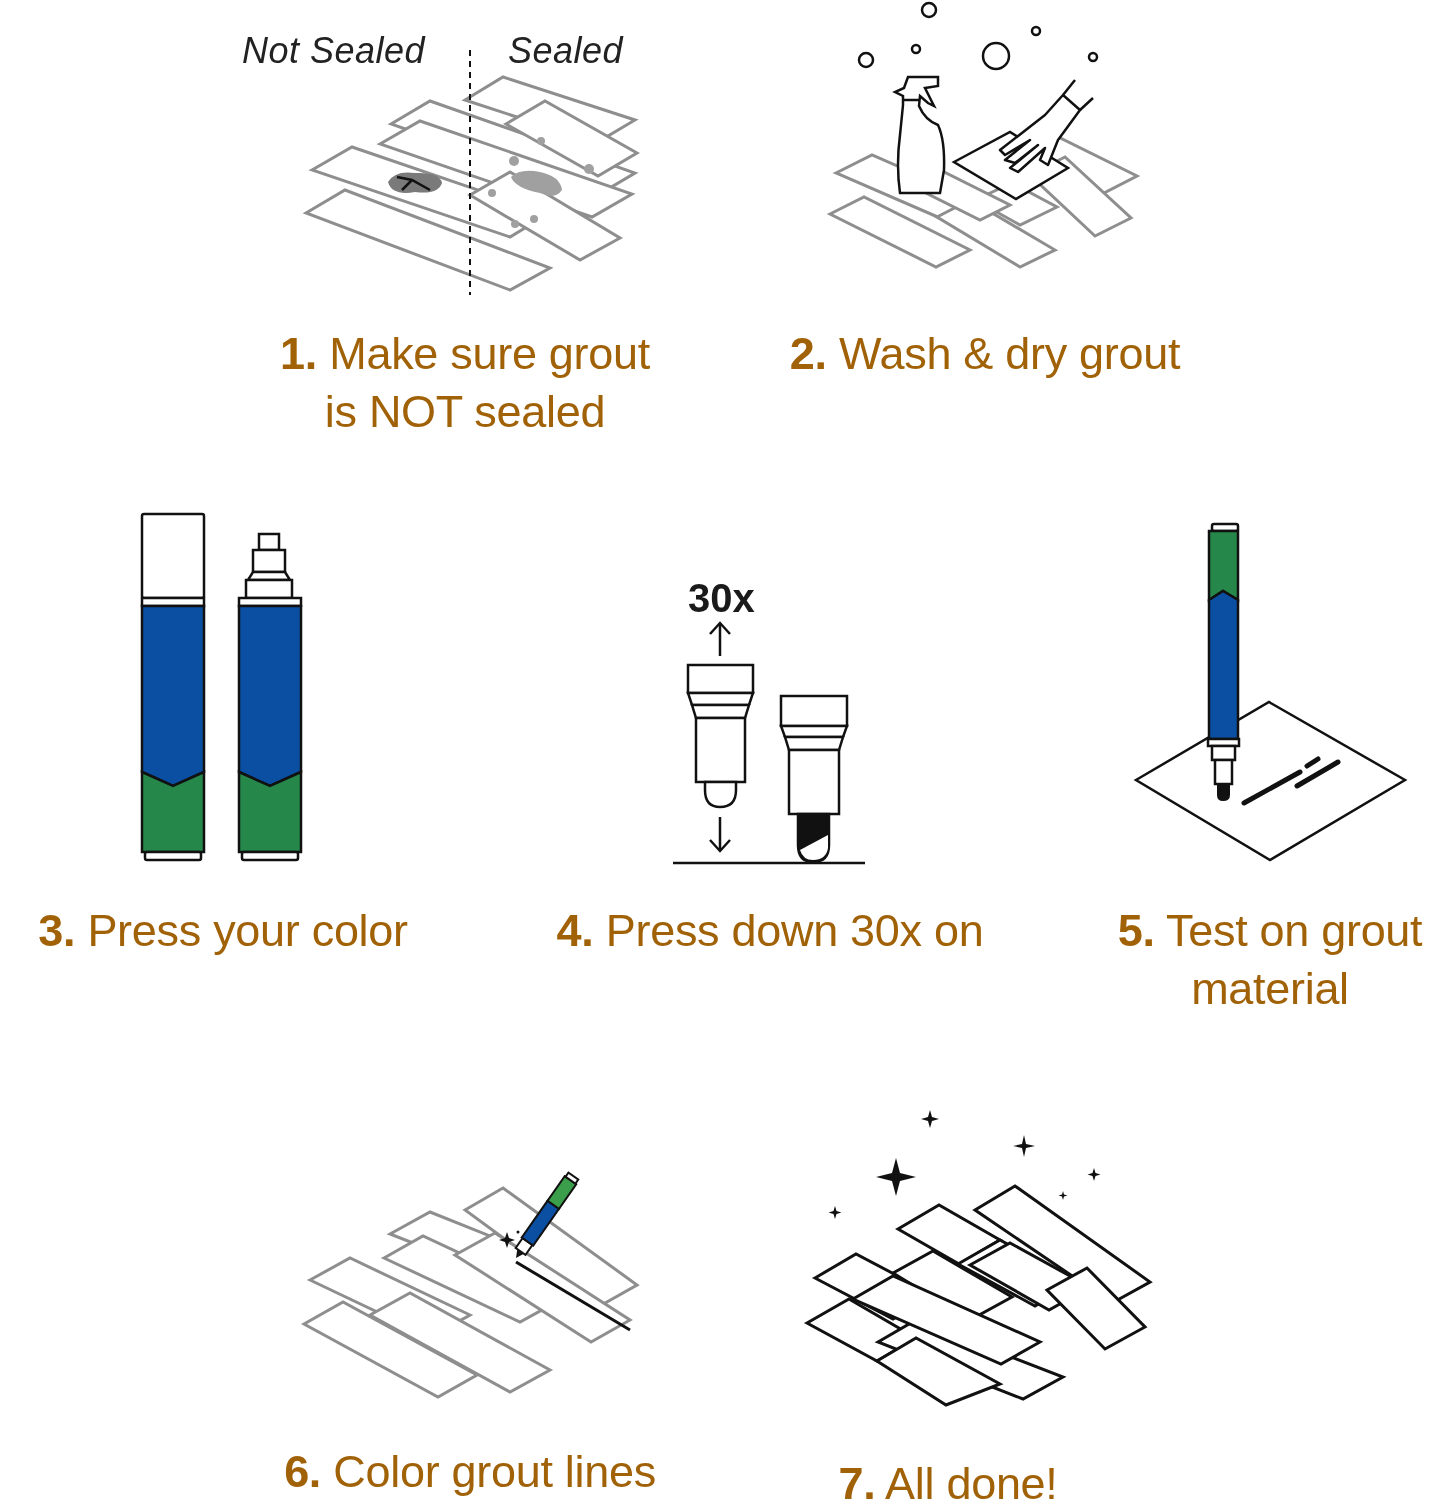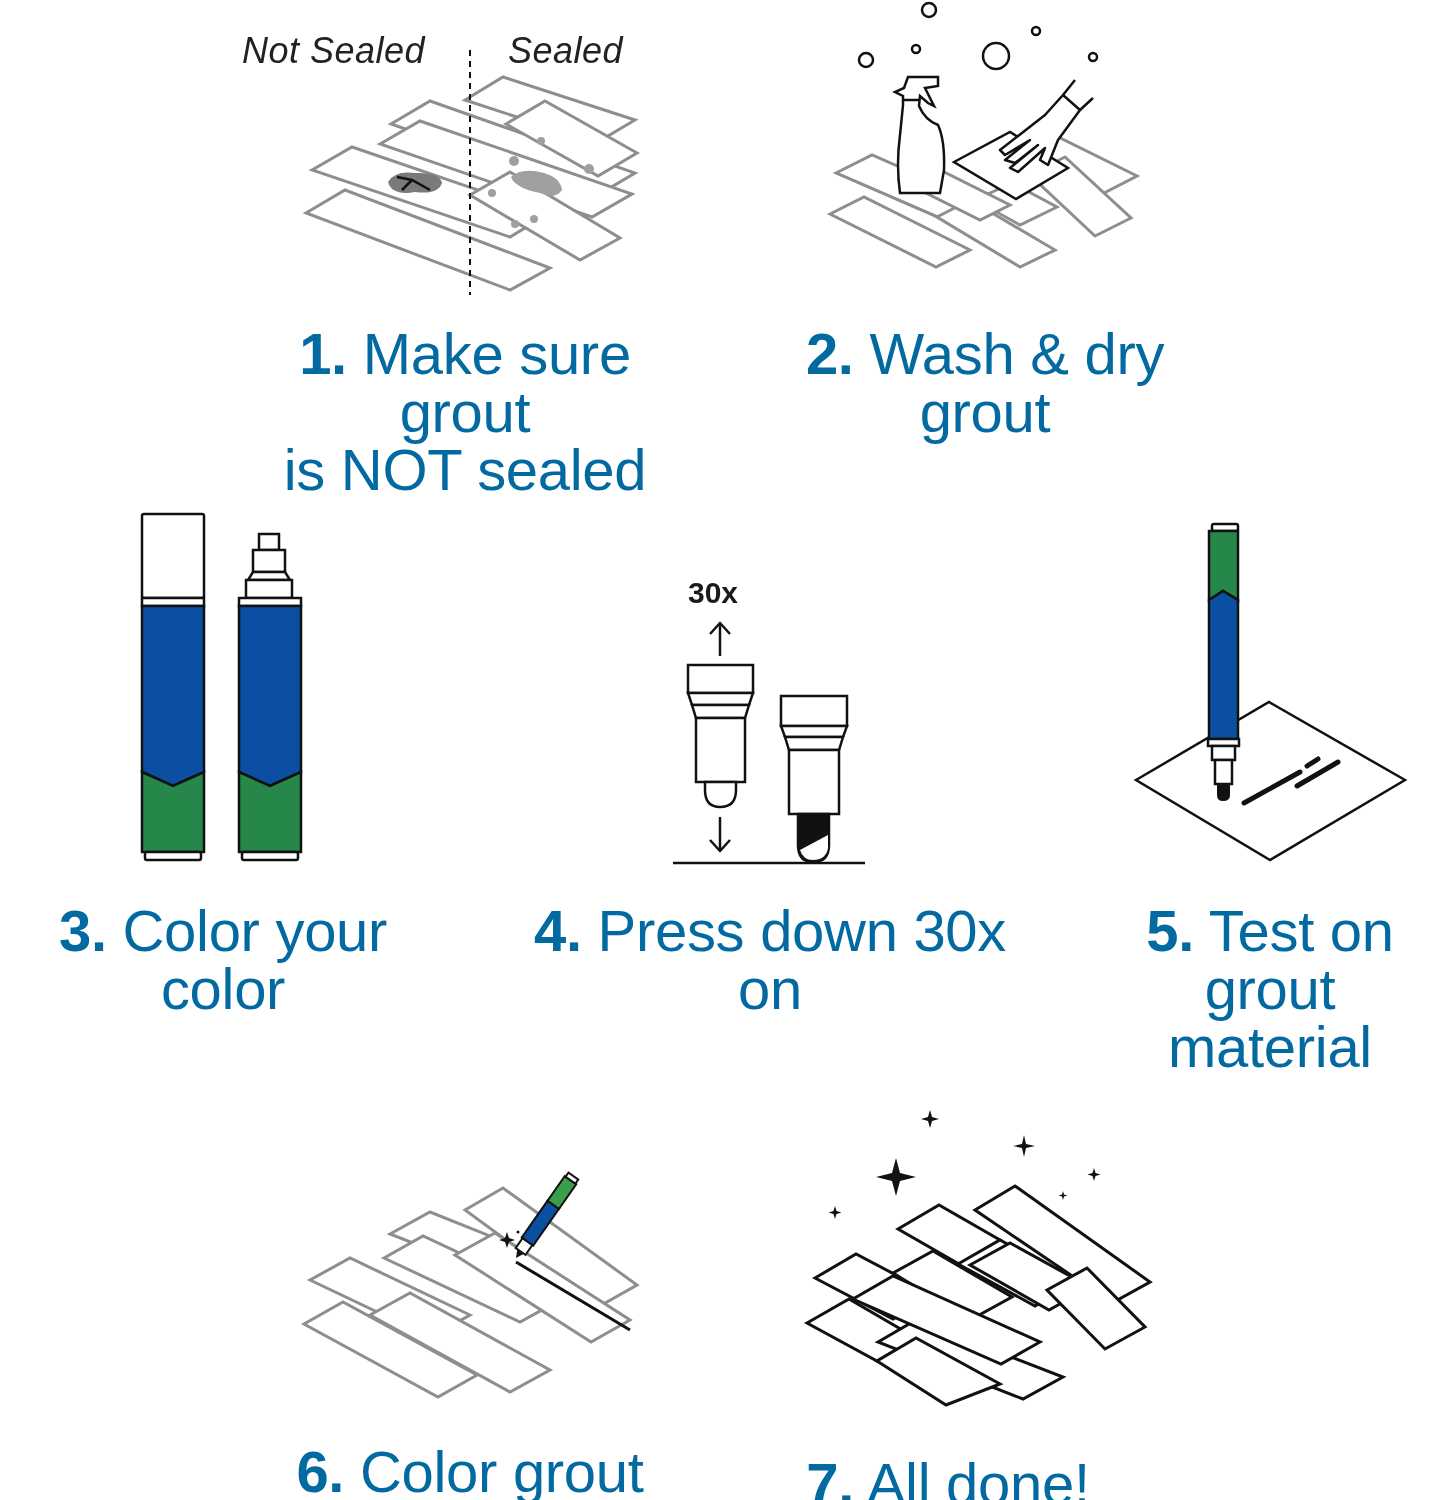--- a/index.html
+++ b/index.html
@@ -1,19 +1,19 @@
 <!DOCTYPE html>
 <html><head>
 <meta charset="utf-8">
 <style>
   html, body { margin:0; padding:0; background:#ffffff; }
   body { width:1438px; height:1500px; position:relative; overflow:hidden;
          font-family:"Liberation Sans", "DejaVu Sans", sans-serif; color:#1a1a1a; }
   .abs { position:absolute; }
-  .caption { position:absolute; text-align:center; font-size:58px; line-height:58px; letter-spacing:-0.3px; color:#0369a1; }
+  .caption { position:absolute; text-align:center; font-size:45px; line-height:58px; letter-spacing:-0.3px; color:#a16207; }
   .caption b { font-weight:700; }
   .label-small { position:absolute; font-size:36px; color:#222; letter-spacing:0.5px;font-style:italic; }
   svg { position:absolute; overflow:visible; }
 </style>
 </head>
 <body>
 
 <div>
   <span class="label-small" style="left:242px; top:30px;">Not Sealed</span>
   <span class="label-small" style="left:508px; top:30px;">Sealed</span>
@@ -95,26 +95,26 @@
     <rect x="253" y="550" width="32" height="22" fill="#fff" stroke="#111" stroke-width="2.5"></rect>
     <path d="M253,572 L285,572 L290,580 L248,580 Z" fill="#fff" stroke="#111" stroke-width="2.5"></path>
     <rect x="246" y="580" width="46" height="18" fill="#fff" stroke="#111" stroke-width="2.5"></rect>
     <rect x="239" y="598" width="62" height="8" fill="#fff" stroke="#111" stroke-width="2.5"></rect>
     <path d="M239,606 L301,606 L301,772 L270,786 L239,772 Z" fill="#0b4fa3" stroke="#111" stroke-width="2.5"></path>
     <path d="M239,772 L270,786 L301,772 L301,852 L239,852 Z" fill="#25884a" stroke="#111" stroke-width="2.5"></path>
     <rect x="242" y="852" width="56" height="8" fill="#fff" stroke="#111" stroke-width="2.5" rx="2"></rect>
   </svg>
   <div class="caption" style="left:0px; top:902px; width:446px;">
     <b>3.</b>
-    <span>Color your color</span><br>
-  </div>
-</div>
-
-<div>
-  <span class="abs" style="left:688px; top:576px; font-size:30px; font-weight:700; color:#1a1a1a;">30x</span>
+    <span>Press your color</span><br>
+  </div>
+</div>
+
+<div>
+  <span class="abs" style="left:688px; top:576px; font-size:40px; font-weight:700; color:#1a1a1a;">30x</span>
   <svg width="1438" height="900" style="left:0;top:0;">
     <g fill="none" stroke="#111" stroke-width="2.5">
 
       <line x1="720" y1="656" x2="720" y2="624"></line>
       <polyline points="710,634 720,623 730,634"></polyline>
 
       <line x1="720" y1="817" x2="720" y2="850"></line>
       <polyline points="710,840 720,851 730,840"></polyline>
     </g>
 

